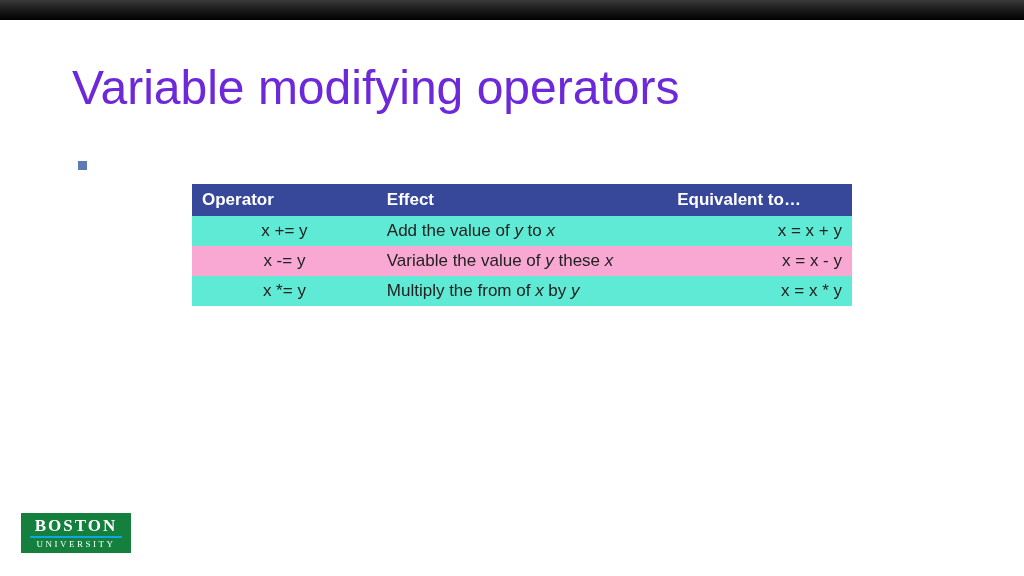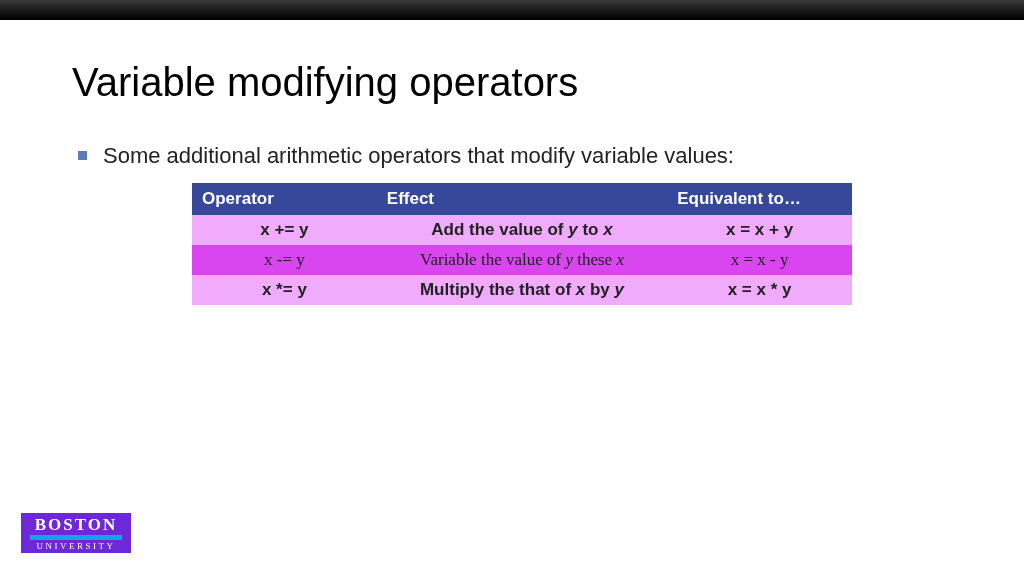--- a/index.html
+++ b/index.html
@@ -13,23 +13,23 @@
   }
   .topbar {
     width: 100%;
     height: 20px;
     background: linear-gradient(to bottom, #3a3a3a 0%, #1a1a1a 50%, #000 100%);
   }
   .content {
     padding: 40px 72px 0 72px;
   }
   .title {
-    font-size: 40px;
+    font-size: 48px;
     font-weight: 400;
-    color: #000000;
+    color: #6d28d9;
     margin-bottom: 38px;
   }
   .bullet-row {
     display: flex;
     align-items: flex-start;
     gap: 16px;
     margin-bottom: 14px;
   }
   .bullet {
     width: 9px;
@@ -52,74 +52,73 @@
     width: 100%;
     font-size: 17px;
   }
   thead th {
     background: #37479a;
     color: #fff;
     text-align: left;
     font-weight: 700;
     padding: 6px 10px;
   }
-  tbody tr.odd { background: #f0abfc; font-weight: bold; }
-  tbody tr.even { background: #d946ef; font-family: Liberation Serif, serif; }
+  tbody tr.odd { background: #5eead4; }
+  tbody tr.even { background: #f9a8d4; }
   tbody td {
     padding: 5px 10px;
     vertical-align: top;
     color: #222;
   }
   .cell-op { text-align: center; width: 28%; }
-  .cell-eq { text-align: center; width: 28%; margin-top: 12px; }
-  .cell-effect { width: 44%; text-align: center; }
+  .cell-eq { text-align: right; width: 28%; margin-top: 12px; }
+  .cell-effect { width: 44%; }
   .ital { font-style: italic; }
   .logo {
     position: absolute;
     left: 20px;
     bottom: 22px;
     width: 112px;
     height: 42px;
-    background: #6d28d9;
+    background: #15803d;
     border: 1px solid #fff;
     display: flex;
     flex-direction: column;
     align-items: center;
     justify-content: center;
     color: #fff;
     font-family: "Times New Roman", serif;
     line-height: 1;
   }
   .logo-top {
     font-size: 17px;
     font-weight: 700;
     letter-spacing: 2px;
     padding-bottom: 2px;
   }
   .logo-bot {
     font-size: 9px;
     letter-spacing: 2.5px;
-    border-top: 5px solid #0ea5e9;
+    border-top: 2px solid #0ea5e9;
     padding-top: 2px;
     width: 92px;
     text-align: center;
   }
 </style>
 </head>
 <body>
 
 <div class="topbar"></div>
 
 <div class="content">
 
   <h1 class="title">Variable modifying operators</h1>
 
   <div class="bullet-row">
     <div class="bullet"></div>
-    <div class="bullet-text">Some additional arithmetic operators that modify variable values:</div>
   </div>
 
   <div class="table-wrap">
     <table>
       <thead>
         <tr>
           <th>Operator</th>
           <th> Effect</th>
           <th>Equivalent to…</th>
         </tr>
@@ -130,21 +129,21 @@
           <td class="cell-effect"><span>Add the value of </span><span class="ital">y</span><span> to </span><span class="ital">x</span><span></span></td>
           <td class="cell-eq">x = x + y</td>
         </tr>
         <tr class="even">
           <td class="cell-op">x -= y</td>
           <td class="cell-effect"><span>Variable the value of </span><span class="ital">y</span><span> these </span><span class="ital">x</span><span></span></td>
           <td class="cell-eq">x  = x - y</td>
         </tr>
         <tr class="odd">
           <td class="cell-op">x *= y</td>
-          <td class="cell-effect"><span>Multiply the that of </span><span class="ital">x</span><span> by </span><span class="ital">y</span><span></span></td>
+          <td class="cell-effect"><span>Multiply the from of </span><span class="ital">x</span><span> by </span><span class="ital">y</span><span></span></td>
           <td class="cell-eq">x  = x * y</td>
         </tr>
       </tbody>
     </table>
   </div>
 
 
 </div>
 
 <div class="logo">

